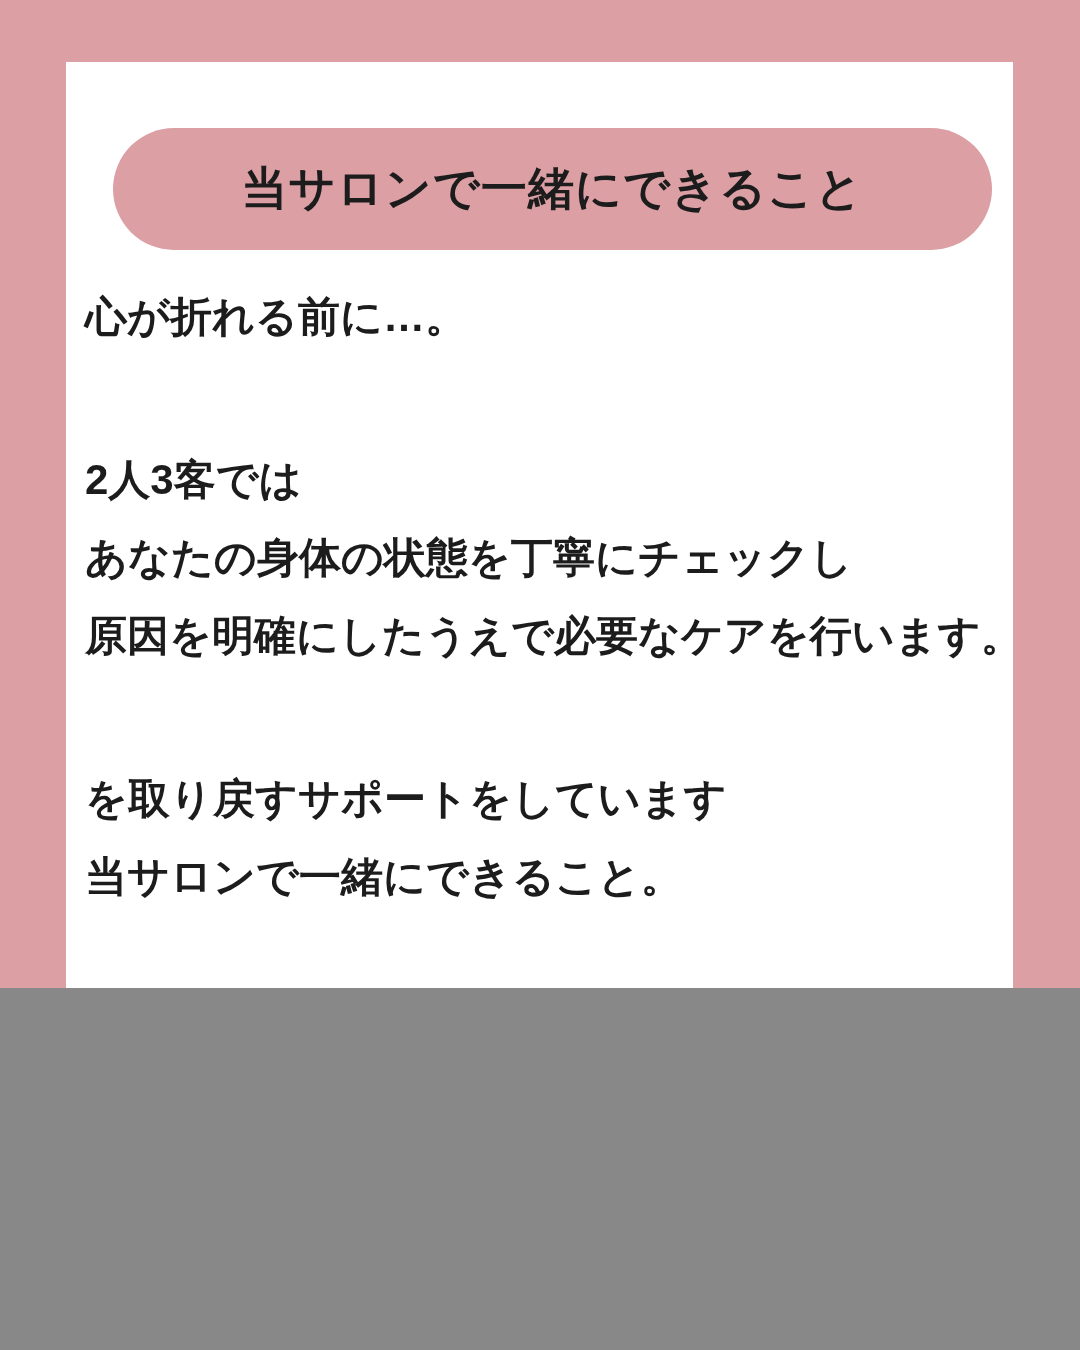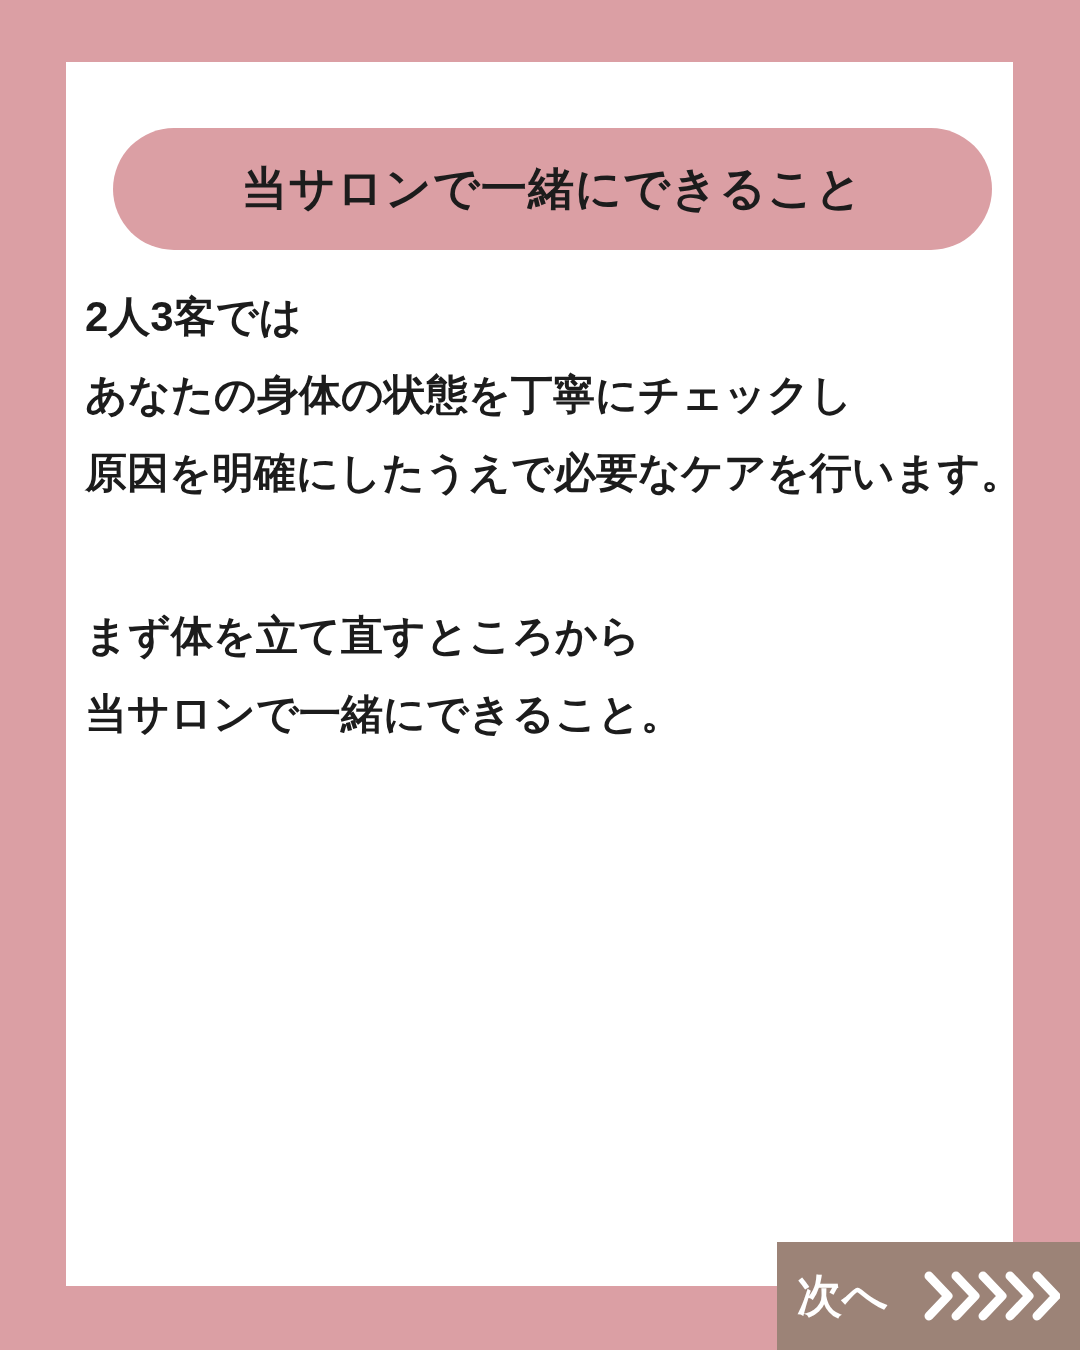--- a/index.html
+++ b/index.html
@@ -12,21 +12,21 @@
     --background-color: #db9fa4;
     --card-color: #ffffff;
     --pill-color: #db9fa4;
     --text-color: #1c1c1c;
     --button-color: #9c8377;
     --button-text-color: #ffffff;
   }
   .canvas {
     position: relative;
     width: 1080px;
-    height: 1350px;
+    height: 988px;
     background: var(--background-color);
     overflow: hidden;
   }
   .card {
     position: absolute;
     left: 66px;
     top: 62px;
     width: 947px;
     height: 1224px;
     background: var(--card-color);
@@ -95,26 +95,29 @@
 <div class="canvas">
 
   <div class="card">
 
     <div class="title-pill">
       <span class="title-text">当サロンで一緒にできること</span>
     </div>
 
     <div class="body-text">
       <div class="para">
+        <div class="line">心が折れる前に…。</div>
+      </div>
+      <div class="para">
         <div class="line">2人3客では</div>
         <div class="line">あなたの身体の状態を丁寧にチェックし</div>
         <div class="line">原因を明確にしたうえで必要なケアを行います。</div>
       </div>
       <div class="para">
-        <div class="line">まず体を立て直すところから</div>
+        <div class="line">を取り戻すサポートをしています</div>
         <div class="line">当サロンで一緒にできること。</div>
       </div>
     </div>
 
   </div>
 
   <div class="next-btn">
     <span class="next-label">次へ</span>
     <svg class="chevrons-svg" width="136" height="50" viewBox="0 0 136 50" fill="none" stroke="currentColor" stroke-width="9" stroke-linecap="round" stroke-linejoin="round">
       <polyline points="5,5 24,25 5,45"></polyline>

